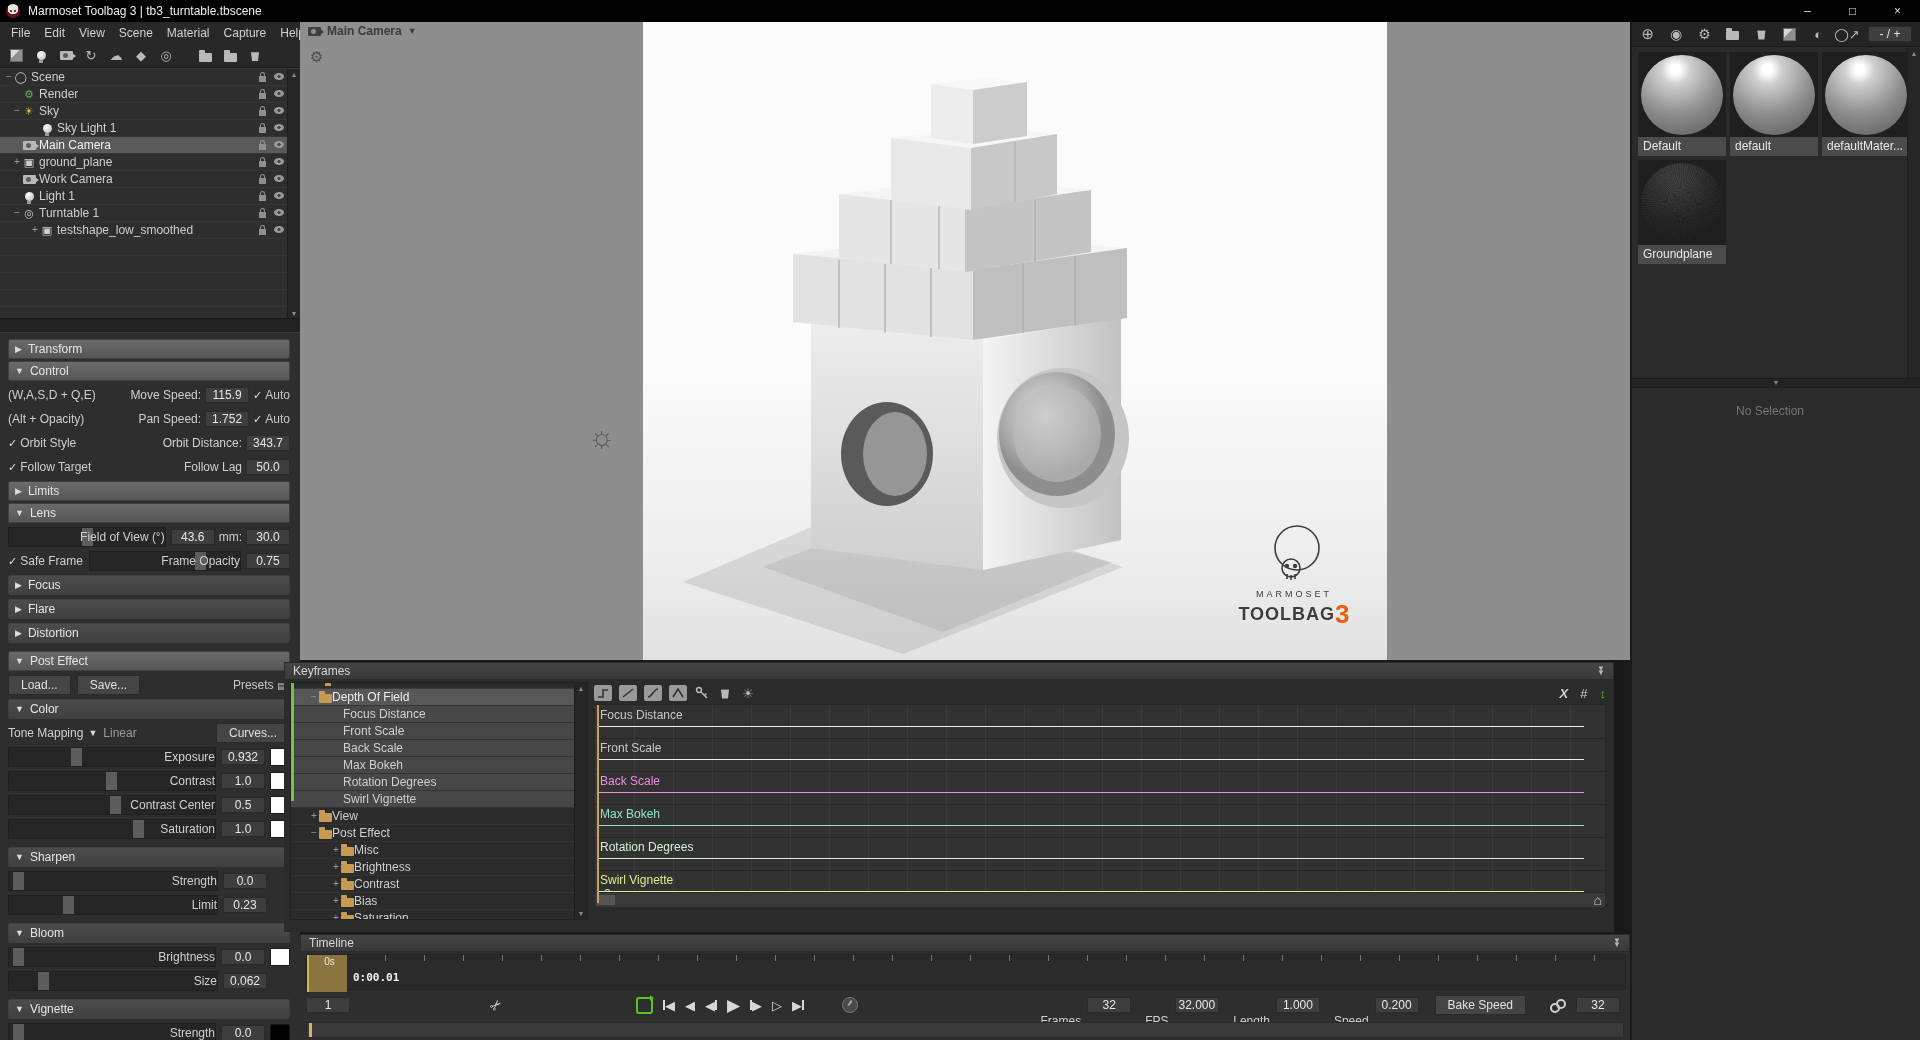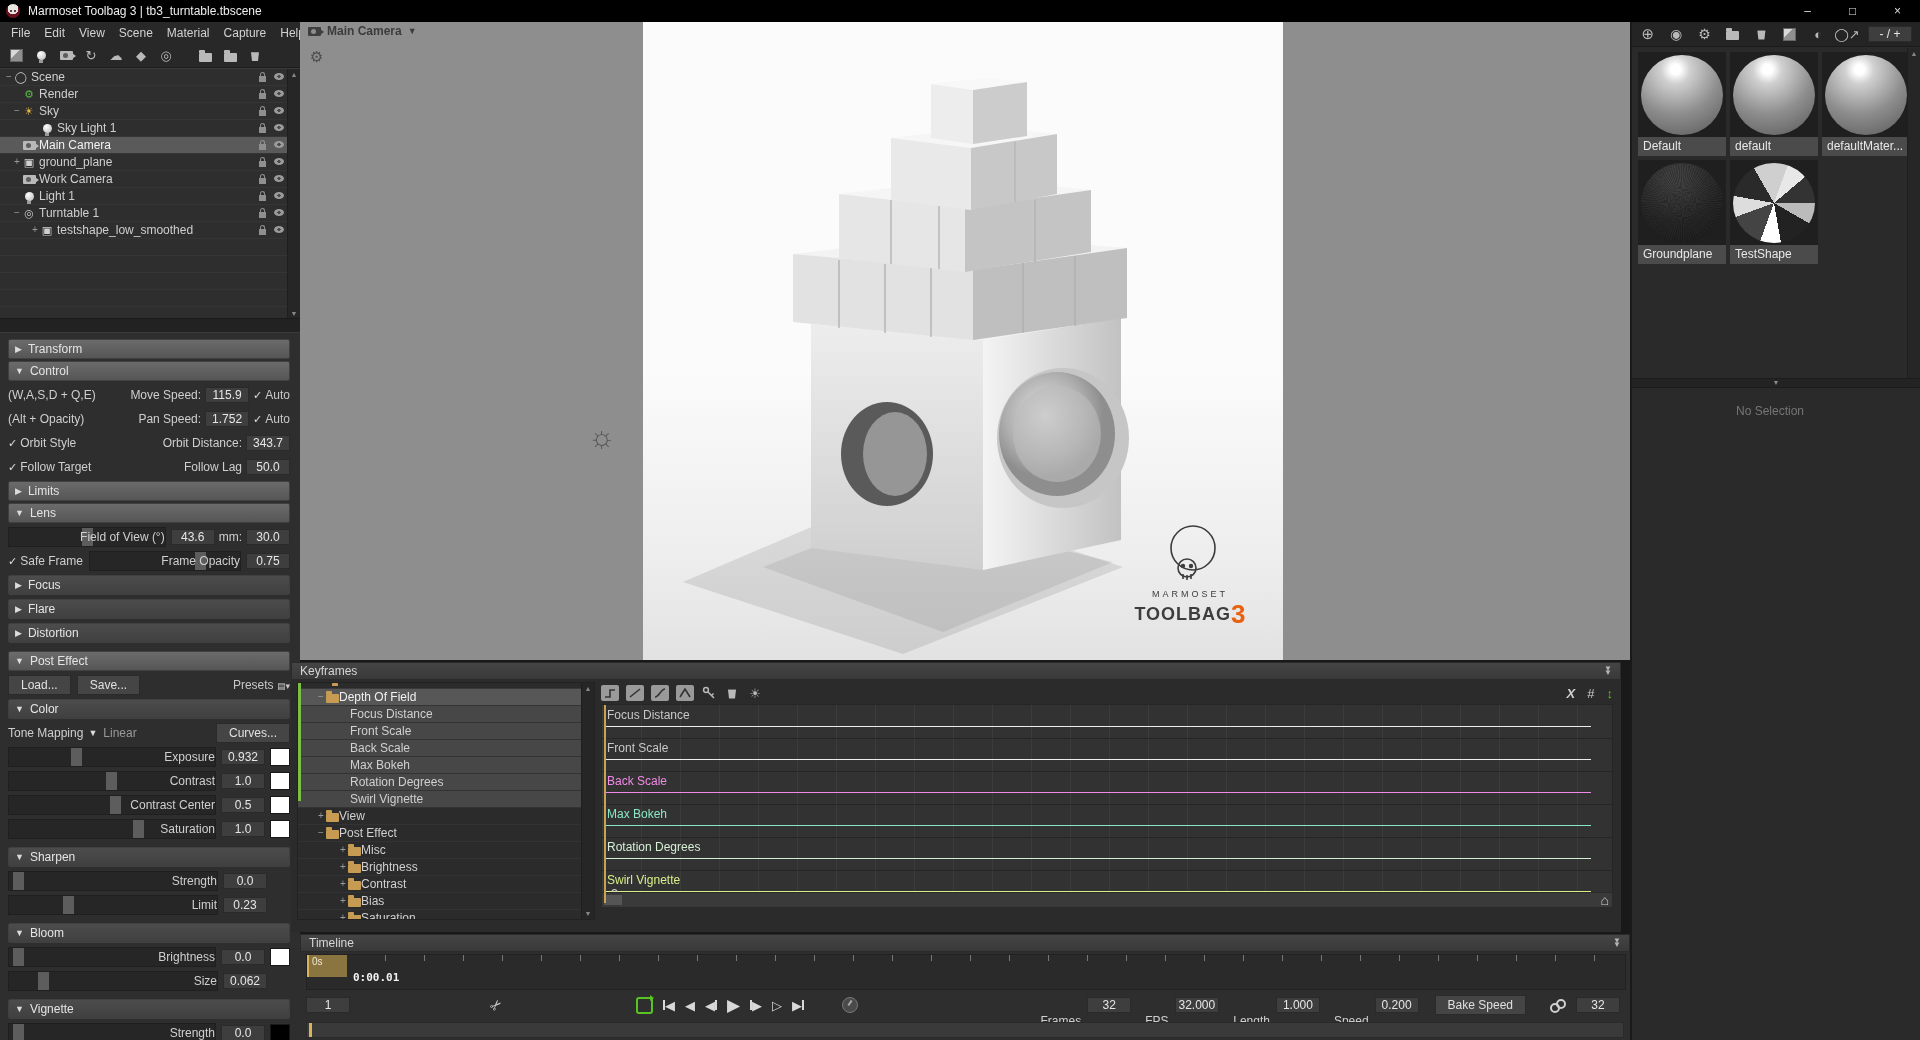--- a/index.html
+++ b/index.html
@@ -55,21 +55,21 @@
   #props{left:0;top:332px;width:300px;height:708px;background:#2e2e2e;border-top:1px solid #3a3a3a;padding:6px 10px 0 8px;box-sizing:border-box;overflow:hidden;}
   .prow{display:flex;align-items:center;height:20px;margin:4px 0;}
   .prow .lab{color:#cfcfcf;}
   .slider{position:relative;flex:1;height:18px;background:#262626;border:1px solid #1f1f1f;margin-right:5px;}
   .slider .sl{position:absolute;width:100%;text-align:right;line-height:18px;color:#cfcfcf;z-index:2;}
   .handle{position:absolute;top:0;width:11px;height:18px;background:#5d5d5d;z-index:1;}
   .btn{background:#454545;border:1px solid #2a2a2a;color:#e0e0e0;height:18px;display:inline-flex;align-items:center;justify-content:center;padding:0 12px;}
   .sect{margin-bottom:2px;}
   
   #viewport{left:300px;top:22px;width:1330px;height:638px;background:#8e8e8e;overflow:hidden;}
-  #renderarea{position:absolute;left:343px;top:0;width:640px;height:638px;background:linear-gradient(#fbfbfb 0 55%,#ededed 85%,#e2e2e2);}
+  #renderarea{position:absolute;left:343px;top:0;width:744px;height:638px;background:linear-gradient(#fbfbfb 0 55%,#ededed 85%,#e2e2e2);}
   .vplabel{position:absolute;left:8px;top:2px;display:flex;align-items:center;color:#3c3c3c;font-weight:bold;}
   .vplabel .ic-cam{background:#3f3f3f;}
   .vplabel .ic-cam:before{border-left-color:#3f3f3f;}
   .vplabel .ic-cam:after{background:#8e8e8e;}
   .gear{position:absolute;left:10px;top:26px;color:#4c4c4c;font-size:15px;}
   .lightwidget{position:absolute;left:288px;top:398px;color:#565656;font-size:30px;}
   .wm{position:absolute;right:28px;bottom:30px;width:130px;text-align:center;color:#3d3d3d;}
   .wm .l1{font-size:9px;letter-spacing:3px;}
   .wm .l2{font-size:18px;font-weight:bold;letter-spacing:1px;display:inline-block;}
   .wm .n3{color:#e8610e;font-size:26px;font-weight:bold;vertical-align:-3px;}
@@ -80,21 +80,21 @@
   .thumbgrid{position:absolute;left:6px;top:30px;display:grid;grid-template-columns:repeat(3,88px);gap:4px;}
   .thumb{width:88px;height:104px;background:#1f1f1f;position:relative;}
   .sphere{position:absolute;left:3px;top:3px;width:82px;height:80px;border-radius:50%;background:radial-gradient(circle at 42% 18%,#ffffff 0 6%,#d0d0d0 18%,#8e8e8e 55%,#6f6f6f 80%,#5f5f5f);}
   .sphere.noise{background:radial-gradient(circle at 42% 18%,#777 0 10%,#4a4a4a 55%,#333),repeating-conic-gradient(#444 0 2deg,#383838 2deg 4deg);background-blend-mode:overlay;}
   .sphere.mirror{background:conic-gradient(from 20deg,#e8e8e8 0 30deg,#333 30deg 70deg,#bbb 70deg 100deg,#222 100deg 150deg,#fff 150deg 180deg,#444 180deg 230deg,#ddd 230deg 260deg,#2a2a2a 260deg 310deg,#cfcfcf 310deg 360deg),radial-gradient(circle at 45% 25%,#fff 0 8%,transparent 60%);background-blend-mode:multiply;}
   .tlabel{position:absolute;left:0;bottom:0;width:100%;height:19px;background:#4b4b4b;color:#e8e8e8;line-height:19px;padding-left:5px;box-sizing:border-box;font-size:12px;white-space:nowrap;overflow:hidden;}
   .nosel{position:absolute;left:0;top:382px;width:276px;text-align:center;color:#767676;}
   
   #kfhead,#tlhead{background:linear-gradient(#454545,#393939);height:18px;display:flex;align-items:center;padding:0 8px;color:#d6d6d6;border:1px solid #2a2a2a;box-sizing:border-box;}
   .collapse{margin-left:auto;color:#b5b5b5;font-size:8px;line-height:4px;text-align:center;}
-  #kfpanel{left:291px;top:662px;width:1330px;height:270px;background:#2b2b2b;}
+  #kfpanel{left:284px;top:662px;width:1330px;height:270px;background:#2b2b2b;}
   #kftree{position:absolute;left:6px;top:20px;width:296px;height:236px;background:#2b2b2b;border:1px solid #222;overflow:hidden;}
   .krow{position:relative;height:16px;line-height:16px;display:flex;align-items:center;color:#d0d0d0;border-bottom:1px solid #333;}
   .krow.inblock{background:#474747;}
   .krow.hdr{background:#575757;color:#f0f0f0;}
   .greenbar{position:absolute;left:0;top:0;width:3px;height:118px;background:#7ac143;z-index:3;}
   #kftracks{position:absolute;left:310px;top:20px;width:1012px;height:236px;}
   .kftb{display:flex;align-items:center;gap:7px;height:22px;}
   .curvebox{width:18px;height:16px;background:#9a9a9a;border-radius:2px;display:flex;align-items:center;justify-content:center;}
   .kftb .right{margin-left:auto;display:flex;gap:12px;align-items:center;color:#cfcfcf;font-size:13px;}
   .trackwrap{position:relative;height:198px;background:#323232;background-image:repeating-linear-gradient(90deg,#3c3c3c 0 1px,transparent 1px 39px);border:1px solid #262626;}
@@ -104,21 +104,21 @@
   .track .subrow{position:absolute;left:0;top:22px;width:100%;height:11px;border-bottom:1px solid #262626;}
   .playhead{position:absolute;left:2px;top:0;width:2px;height:198px;background:#c9a252;z-index:4;}
   .kfbottom{position:absolute;left:0;top:210px;width:1012px;height:16px;background:#3a3a3a;border:1px solid #2a2a2a;box-sizing:border-box;}
   .kfbottom .hhandle{position:absolute;left:2px;top:2px;width:18px;height:10px;background:#555;}
   .homeic{position:absolute;right:3px;top:-1px;font-size:14px;color:#cfcfcf;}
   .partialrow{position:absolute;left:5px;top:182px;color:#cfcfcf;height:14px;overflow:hidden;}
   
   #tlpanel{left:300px;top:934px;width:1330px;height:106px;background:#2e2e2e;}
   .scrub{position:absolute;left:6px;top:20px;width:1318px;height:34px;background:#2a2a2a;border:1px solid #222;
          background-image:repeating-linear-gradient(90deg,#777 0 1px,transparent 1px 39px);background-size:100% 6px;background-repeat:no-repeat;}
-  .marker{position:absolute;left:0;top:0;width:40px;height:22px;background:#8a7440;border-left:2px solid #d8b45a;color:#f0e8d0;font-size:10px;padding:1px 0 0 3px;box-sizing:border-box;}
+  .marker{position:absolute;left:0;top:0;width:40px;height:37px;background:#8a7440;border-left:2px solid #d8b45a;color:#f0e8d0;font-size:10px;padding:1px 0 0 3px;box-sizing:border-box;text-align:center;}
   .timetext{position:absolute;left:46px;top:16px;color:#f2f2f2;font-weight:bold;font-family:"DejaVu Sans Mono",monospace;font-size:11px;}
   .ctrls{position:absolute;left:6px;top:58px;width:1318px;height:26px;display:flex;align-items:center;}
   .transport{position:absolute;left:330px;display:flex;gap:10px;align-items:center;color:#d8d8d8;font-size:13px;}
   .loop{width:13px;height:13px;border:2px solid #58c421;border-radius:3px;position:relative;}
   .loop:after{content:"";position:absolute;right:-3px;top:-4px;border-left:4px solid #58c421;border-top:3px solid transparent;border-bottom:3px solid transparent;}
   .tbtn{display:inline-flex;align-items:center;}
   .bar{display:inline-block;width:2px;height:10px;background:#d8d8d8;}
   .speeddial{width:14px;height:14px;border-radius:50%;background:#4a4a4a;border:1px solid #777;position:relative;margin-left:28px;}
   .speeddial:after{content:"";position:absolute;left:6px;top:2px;width:2px;height:6px;background:#aaa;transform:rotate(35deg);}
   .tlr{position:absolute;right:4px;display:flex;align-items:center;gap:6px;}
@@ -579,24 +579,20 @@
         <span class="tlabel">default</span>
       </div>
     <div class="thumb">
         <span class="sphere"></span>
         <span class="tlabel">defaultMater...</span>
       </div>
     <div class="thumb">
         <span class="sphere noise"></span>
         <span class="tlabel">Groundplane</span>
       </div>
-    <div class="thumb">
-        <span class="sphere mirror"></span>
-        <span class="tlabel">TestShape</span>
-      </div>
   </div>
   <div class="vscroll" style="height:330px;top:26px">
       <span class="cap" style="top:2px">▲</span>
     </div>
   <div class="abs" style="left:0;top:356px;width:288px;height:8px;background:#232323;border-top:1px solid #1c1c1c;border-bottom:1px solid #1c1c1c;text-align:center;color:#8a8a8a;font-size:7px;line-height:8px">▼</div>
   <div class="nosel">No Selection</div>
 </div>
 
 <div id="kfpanel" class="abs">
   <div id="kfhead">

